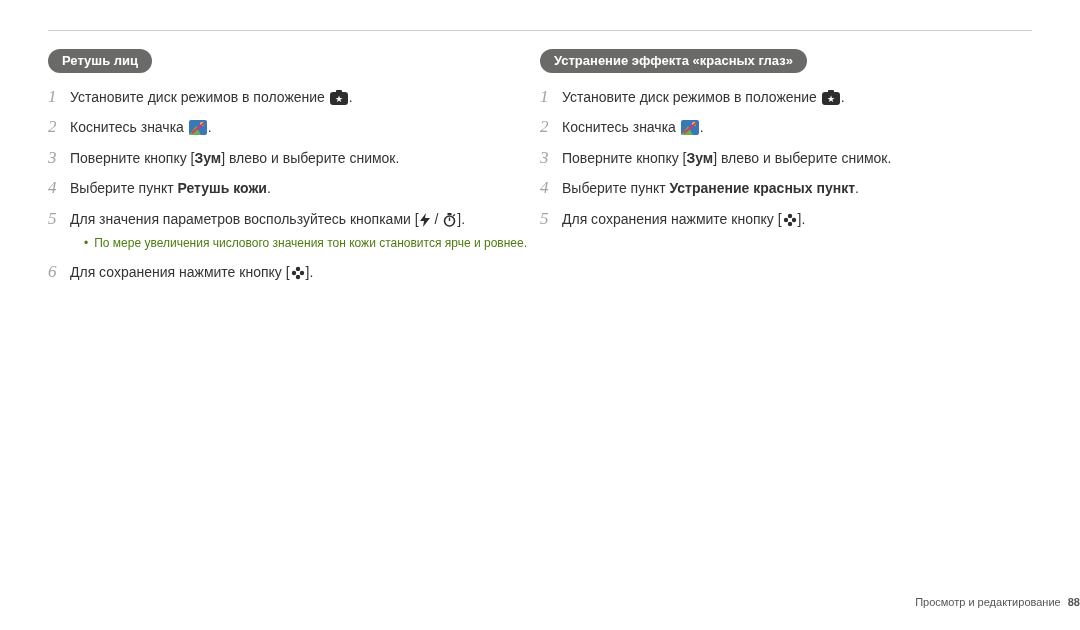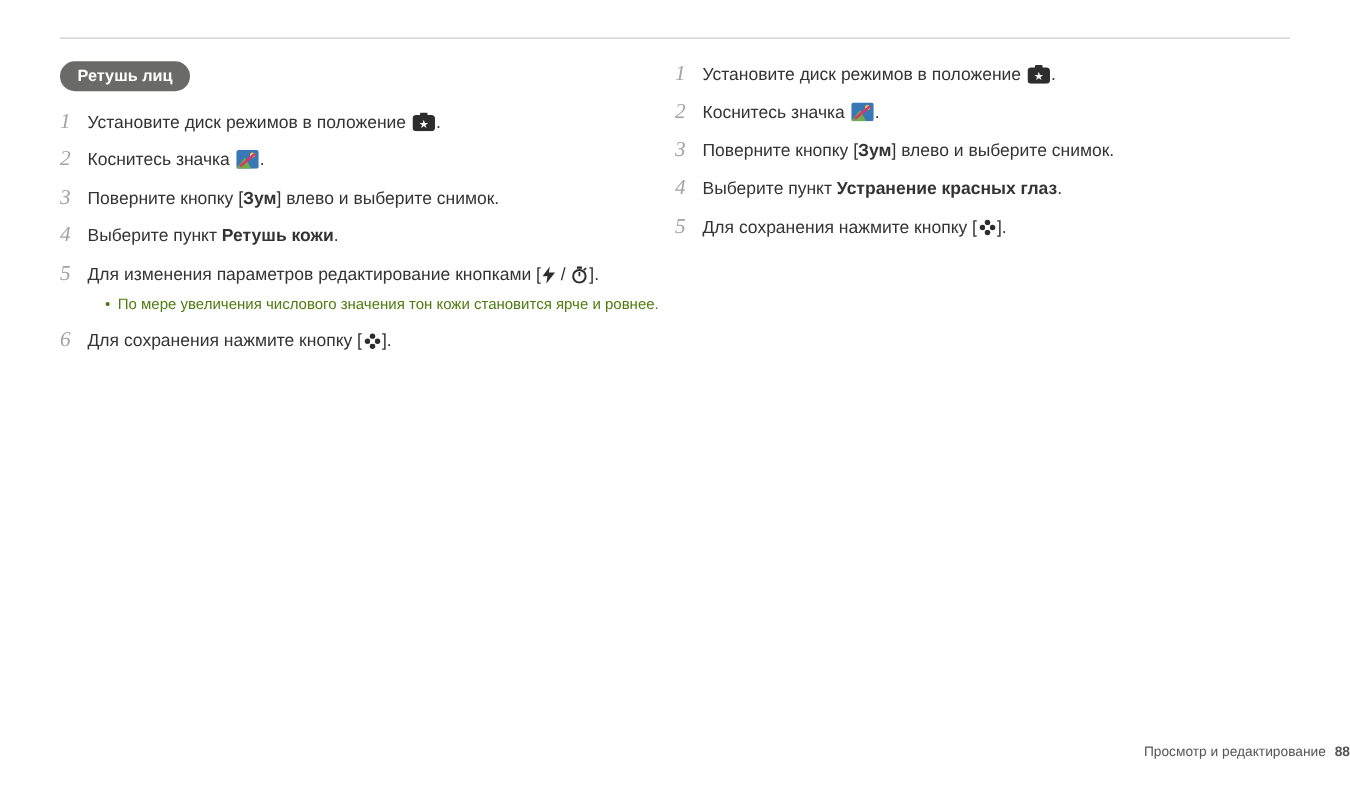--- a/index.html
+++ b/index.html
@@ -148,21 +148,21 @@
         <li>
           <span class="step-num">4</span>
           <span class="step-body">
             <span>Выберите пункт </span><span class="b">Ретушь кожи</span><span>.</span>
           </span>
         </li>
 
         <li>
           <span class="step-num">5</span>
           <span class="step-body">
-            <span>Для изменения параметров редактирование кнопками [</span><span class="icon"><svg width="10" height="14">
+            <span>Для значения параметров воспользуйтесь кнопками [</span><span class="icon"><svg width="10" height="14">
                   <polygon points="6,0 0,8 4,8 3,14 10,5 5,5" fill="#2d2d2d"></polygon>
                 </svg></span><span> / </span><span class="icon"><svg width="13" height="14">
                   <circle cx="6.5" cy="8" r="5" fill="none" stroke="#2d2d2d" stroke-width="1.6"></circle>
                   <line x1="6.5" y1="8" x2="6.5" y2="4.5" stroke="#2d2d2d" stroke-width="1.4"></line>
                   <rect x="4.5" y="0" width="4" height="2" fill="#2d2d2d"></rect>
                   <line x1="10" y1="3" x2="12" y2="1.5" stroke="#2d2d2d" stroke-width="1.4"></line>
                 </svg></span><span>].</span>
             <ul class="sub">
               <li>По мере увеличения числового значения тон кожи становится ярче и ровнее.</li>
             </ul>
@@ -181,20 +181,21 @@
                     <circle cx="7" cy="7" r="2" fill="#fff"></circle>
                   </g>
                 </svg></span><span>].</span>
           </span>
         </li>
 
       </ol>
     </div>
 
     <div class="col">
+      <span class="section-pill">Устранение эффекта «красных глаз»</span>
       <ol class="steps">
 
         <li>
           <span class="step-num">1</span>
           <span class="step-body">
             <span>Установите диск режимов в положение </span><span class="icon"><svg width="18" height="15">
                   <rect x="0" y="2" width="18" height="13" rx="3" fill="#2d2d2d"></rect>
                   <rect x="6" y="0" width="6" height="3" rx="1" fill="#2d2d2d"></rect>
                   <text x="9" y="12" font-size="9" fill="#fff" text-anchor="middle">★</text>
                 </svg></span><span>.</span>
@@ -216,21 +217,21 @@
         <li>
           <span class="step-num">3</span>
           <span class="step-body">
             <span>Поверните кнопку [</span><span class="b">Зум</span><span>] влево и выберите снимок.</span>
           </span>
         </li>
 
         <li>
           <span class="step-num">4</span>
           <span class="step-body">
-            <span>Выберите пункт </span><span class="b">Устранение красных глаз</span><span>.</span>
+            <span>Выберите пункт </span><span class="b">Устранение красных пункт</span><span>.</span>
           </span>
         </li>
 
         <li>
           <span class="step-num">5</span>
           <span class="step-body">
             <span>Для сохранения нажмите кнопку [</span><span class="icon"><svg width="14" height="14">
                   <g fill="#2d2d2d">
                     <circle cx="7" cy="3" r="2.2"></circle>
                     <circle cx="7" cy="11" r="2.2"></circle>

